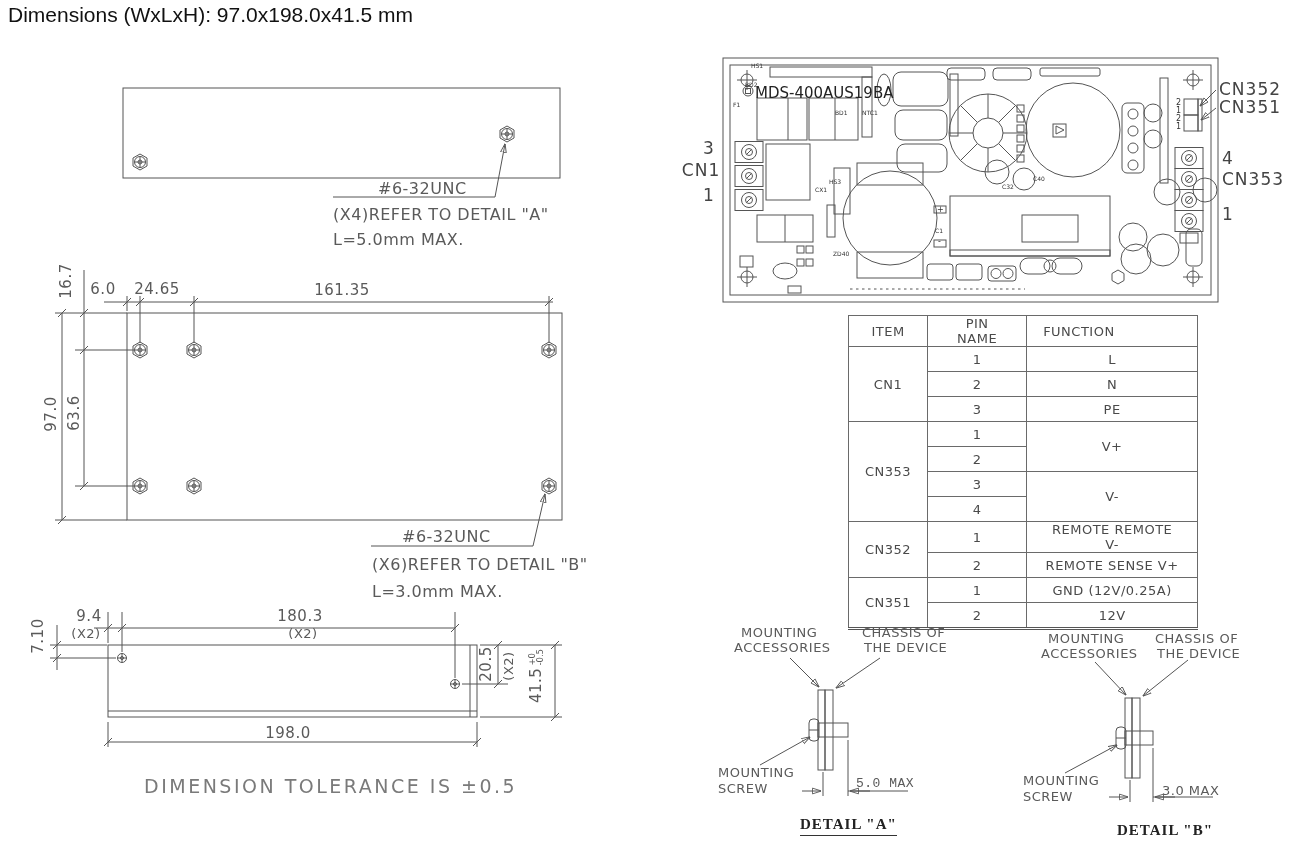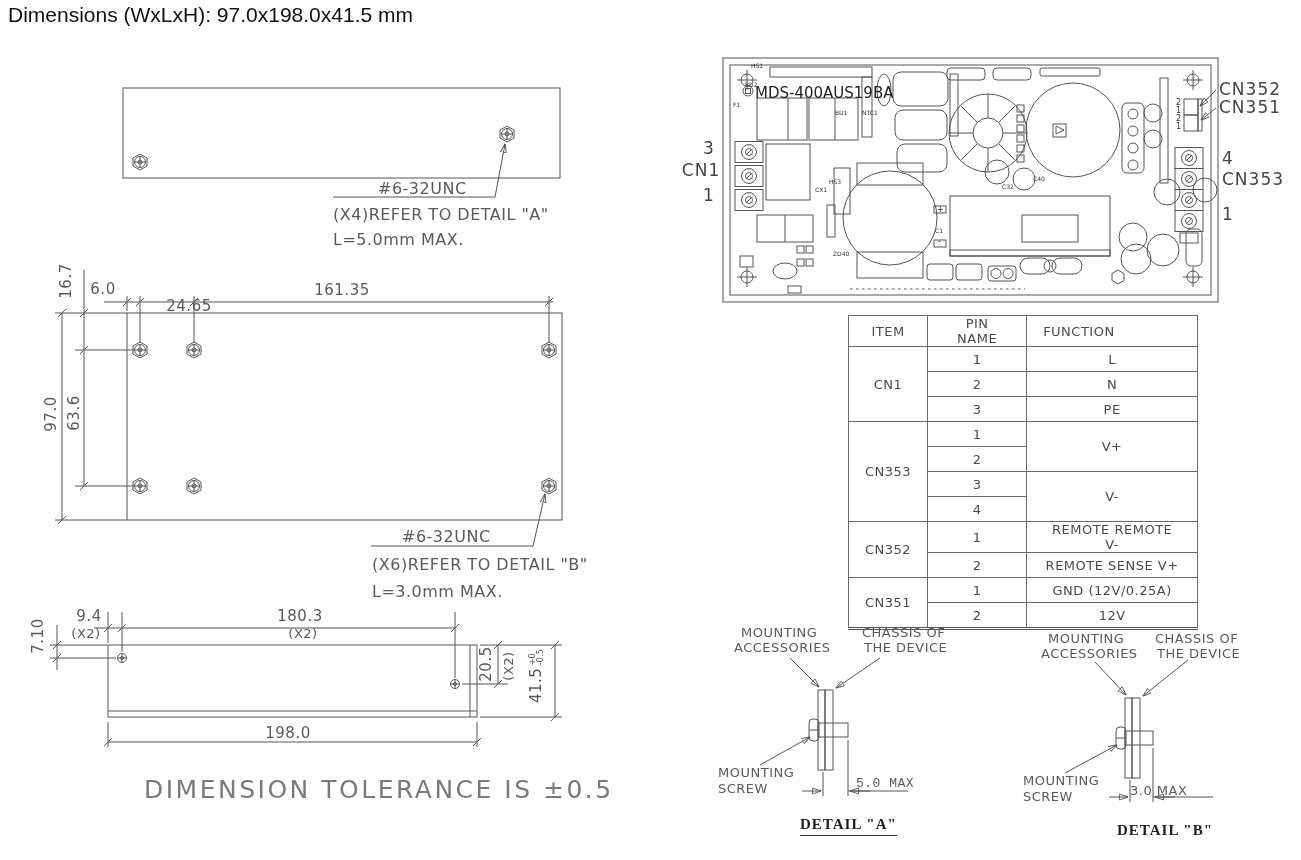--- a/index.html
+++ b/index.html
@@ -10,21 +10,21 @@
   .t{position:absolute;white-space:pre;color:#5a5a5a;font-size:15px;letter-spacing:.5px;line-height:1.1;}
   .ctr{transform:translate(-50%,-50%);}
   .rot{transform:translate(-50%,-50%) rotate(-90deg);}
   .cad16{font-size:16px;}
   .t13{font-size:13px;}
   .t17{font-size:17px;color:#444;letter-spacing:1px;}
   .t10{font-size:15px;color:#222;letter-spacing:0;}
   .t8{font-size:8px;color:#333;letter-spacing:0;}
   .t6{font-size:6px;color:#333;letter-spacing:0;}
   .title{font-family:"Liberation Sans",sans-serif;font-size:21px;color:#111;letter-spacing:0;}
-  .tol{font-size:25px;letter-spacing:2.5px;color:#7a7a7a;}
+  .tol{font-size:19px;letter-spacing:2.5px;color:#7a7a7a;}
   .cap{font-family:"Liberation Serif",serif;font-weight:bold;font-size:15px;color:#222;
        border-bottom:1.5px solid #333;padding-bottom:2px;letter-spacing:1px;}
   .stack{display:inline-flex;flex-direction:column;font-size:8.5px;line-height:8px;
          vertical-align:middle;margin-left:2px;letter-spacing:0;}
   .vflex{display:flex;align-items:center;}
   .pin-table{position:absolute;left:848px;top:315px;border-collapse:collapse;
              font-size:13px;color:#4a4a4a;letter-spacing:.5px;border:1px solid #555;
              border-bottom:3px double #555;}
   .pin-table th,.pin-table td{border:1px solid #6a6a6a;height:24px;text-align:center;
              padding:0 16px;font-weight:normal;}
@@ -281,21 +281,21 @@
 </svg>
 
 <div class="t title" style="left:8px;top:3px;">Dimensions (WxLxH): 97.0x198.0x41.5 mm</div>
 
 <div class="t cad16" style="left:378px;top:180px;">#6-32UNC</div>
 <div class="t cad16" style="left:333px;top:206px;">(X4)REFER TO DETAIL "A"</div>
 <div class="t cad16" style="left:333px;top:231px;">L=5.0mm MAX.</div>
 
 <div class="t rot" style="left:66px;top:281px;">16.7</div>
 <div class="t ctr" style="left:103px;top:289px;">6.0</div>
-<div class="t ctr" style="left:157px;top:306px;margin-left:32px;">24.65</div>
+<div class="t ctr" style="left:157px;top:289px;">24.65</div>
 <div class="t ctr" style="left:342px;top:290px;">161.35</div>
 <div class="t rot" style="left:51px;top:414px;">97.0</div>
 <div class="t rot" style="left:74px;top:413px;">63.6</div>
 <div class="t cad16" style="left:402px;top:528px;">#6-32UNC</div>
 <div class="t cad16" style="left:372px;top:556px;">(X6)REFER TO DETAIL "B"</div>
 <div class="t cad16" style="left:372px;top:583px;">L=3.0mm MAX.</div>
 
 <div class="t rot" style="left:38px;top:636px;">7.10</div>
 <div class="t ctr" style="left:89px;top:616px;">9.4</div>
 <div class="t ctr t13" style="left:86px;top:634px;">(X2)</div>
@@ -406,16 +406,16 @@
 <div class="t t13" style="left:856px;top:777px;font-family:Liberation Mono, monospace;">5.0 MAX</div>
 <div class="t cap" style="left:800px;top:816px;">DETAIL "A"</div>
 
 <div class="t t13" style="left:1048px;top:632px;">MOUNTING</div>
 <div class="t t13" style="left:1041px;top:647px;">ACCESSORIES</div>
 <div class="t t13" style="left:1155px;top:632px;">CHASSIS OF</div>
 <div class="t t13" style="left:1157px;top:647px;">THE DEVICE</div>
 <div class="t t13" style="left:1157px;top:647px;opacity:0;"></div>
 <div class="t t13" style="left:1023px;top:774px;">MOUNTING</div>
 <div class="t t13" style="left:1023px;top:790px;">SCREW</div>
-<div class="t t13" style="left:1130px;top:784px;">3.0 MAX</div>
+<div class="t t13" style="left:1162px;top:784px;">3.0 MAX</div>
 <div class="t cap" style="left:1117px;top:822px;">DETAIL "B"</div>
 
 </div>
 
 </body></html>

